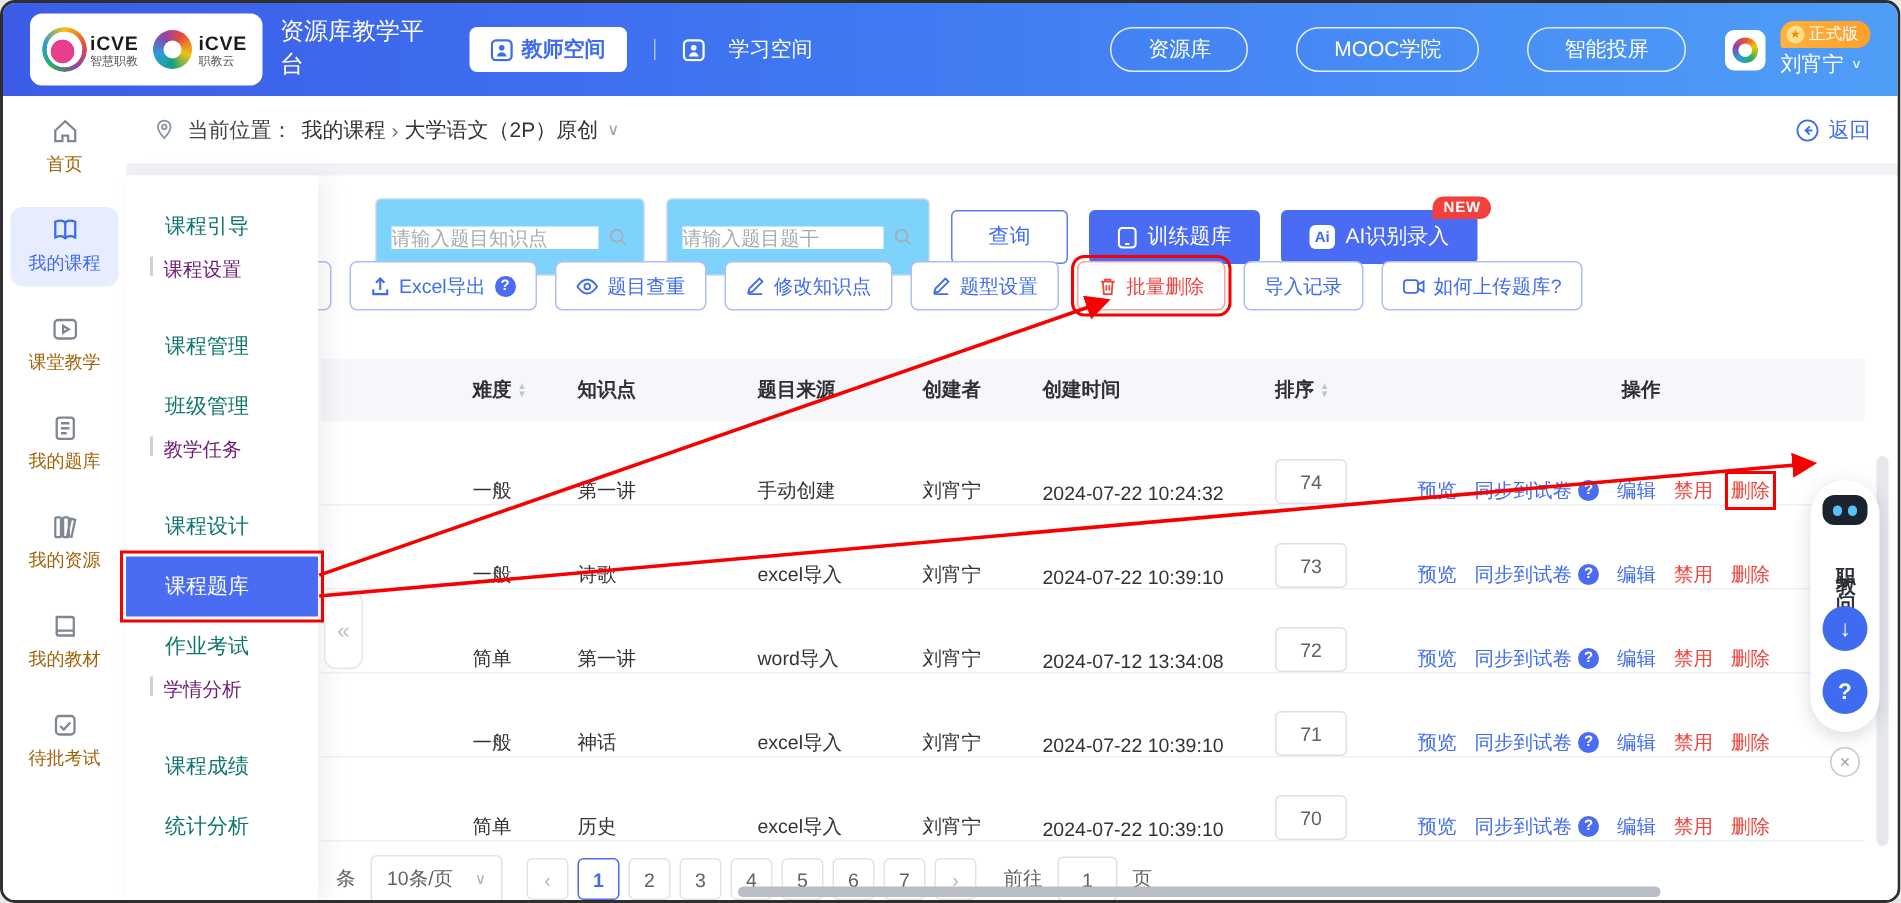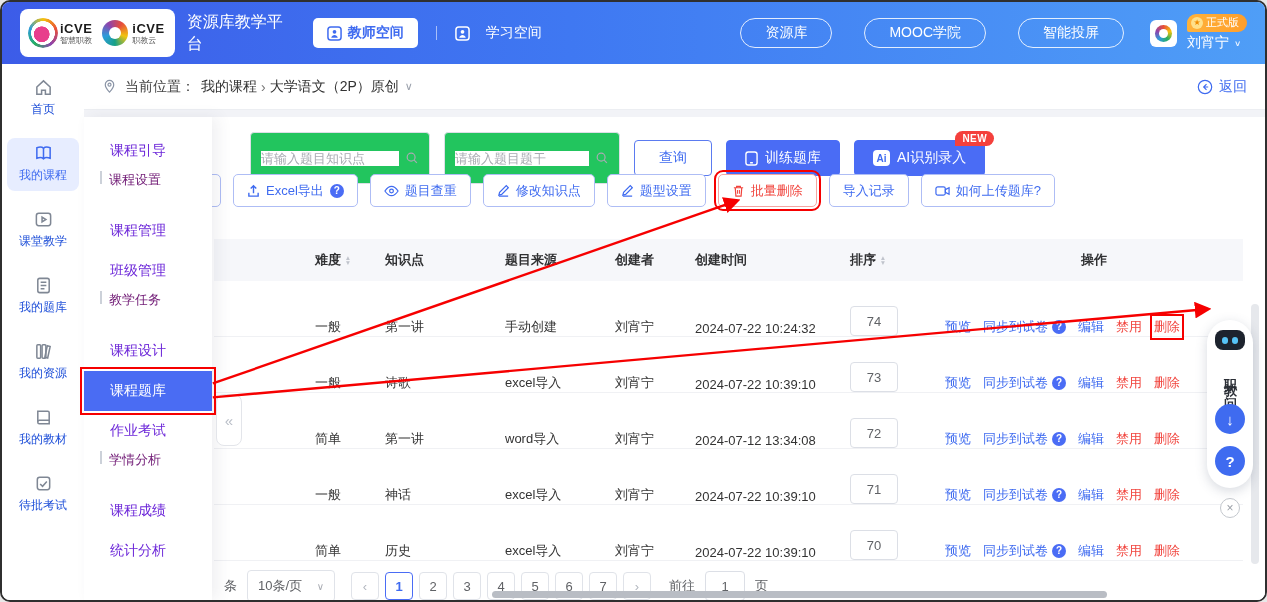--- a/index.html
+++ b/index.html
@@ -45,21 +45,21 @@
   .medal { width:12px; height:12px; border-radius:50%; background:#ffe08a; color:#f08c00; font-size:8px;
            display:flex; align-items:center; justify-content:center; line-height:1; }
   .username { color:#fff; font-size:14px; display:flex; align-items:center; gap:5px; cursor:pointer; }
   .chev { font-size:10px; color:rgba(255,255,255,.9); transform:scaleY(.8); }
 
   
   .sidebar { position:absolute; top:62px; left:0; bottom:0; width:82px; background:#fff;
              display:flex; flex-direction:column; align-items:center; padding-top:8px; gap:13px;
              z-index:30; overflow:hidden; }
   .side-item { width:72px; border-radius:8px; display:flex; flex-direction:column; align-items:center;
-               padding:6px 0 7px; gap:4px; cursor:pointer; color:#1d4ed8; }
+               padding:6px 0 7px; gap:4px; cursor:pointer; color:#a16207; }
   .side-item svg { stroke:#7f8794; fill:none; stroke-width:1.6; }
   .side-item span { font-size:12px; }
   .side-item.active { background:#e7edff; color:#3f6bf0; }
   .side-item.active svg { stroke:#3f6bf0; }
 
   
   .content { position:absolute; top:62px; left:82px; right:0; bottom:0; background:#f2f3f7; }
   .crumb-bar { position:absolute; top:0; left:0; right:0; height:46px; background:#fff;
                border-bottom:1px solid #eceef2; display:flex; align-items:center; padding:0 18px;
                font-size:14px; color:#333; }
@@ -69,34 +69,34 @@
   .crumb-cur { color:#333; }
   .crumb-bar .chev2 { color:#9aa0ab; font-size:11px; margin-left:6px; }
   .back { margin-left:auto; color:#3f6bf0; display:flex; align-items:center; gap:6px; font-size:14px; cursor:pointer; }
 
   .main-card { position:absolute; top:53px; left:0; right:0; bottom:0; background:#fff; }
 
   
   .menu-panel { position:absolute; top:53px; left:0; bottom:0; width:128px; background:#fff; z-index:40;
                 box-shadow:6px 0 14px rgba(60,70,90,.08); padding-top:14px; }
   .menu-item { height:40px; display:flex; align-items:center; padding-left:26px; font-size:14px;
-               color:#6d28d9; cursor:pointer; white-space:nowrap; }
+               color:#0f766e; cursor:pointer; white-space:nowrap; }
   .menu-sec { height:40px; display:flex; align-items:flex-start; padding-left:16px; font-size:13px;
               color:#701a75; gap:7px; }
   .menu-sec .bar { width:2px; height:13px; background:#ccd1d9; display:inline-block; }
   .menu-item.active { background:#4a6cf3; color:#fff; }
 
   .collapse-handle { position:absolute; left:132px; top:330px; width:26px; height:52px; background:#fff;
                      border:1px solid #e3e5ea; border-radius:8px; z-index:45; display:flex;
                      align-items:center; justify-content:center; color:#b9bec7; font-size:15px; cursor:pointer; }
 
   
   .search-row { position:absolute; left:166px; top:68px; display:flex; gap:14px; align-items:center; z-index:20; }
   .inp { width:180px; height:52px; border:1px solid #dcdfe6; border-radius:4px; display:flex;
-         align-items:center; padding:0 10px; background:#22c55e; gap:6px; }
+         align-items:center; padding:0 10px; background:#7dd3fc; gap:6px; }
   .inp input { border:none; outline:none; flex:1; font-size:13px; color:#333; min-width:0;
                font-family:inherit; }
   .inp input::placeholder { color:#a8abb2; }
   .btn { height:36px; border-radius:4px; display:inline-flex; align-items:center; justify-content:center;
          gap:7px; font-size:14px; cursor:pointer; padding:0 18px; white-space:nowrap; }
   .btn.ghost-blue { background:#fff; border:1px solid #5b7bf0; color:#3f6bf0; padding:0 24px; }
   .btn.fill { background:#4a6cf5; border:1px solid #4a6cf5; color:#fff; position:relative; }
   .ai-mark { background:#fff; color:#3f6bf0; font-size:10px; font-weight:bold; border-radius:4px;
              width:17px; height:16px; display:flex; align-items:center; justify-content:center; }
   .new-badge { position:absolute; top:-10px; right:-10px; background:#f4403c; color:#fff; font-size:10px;

